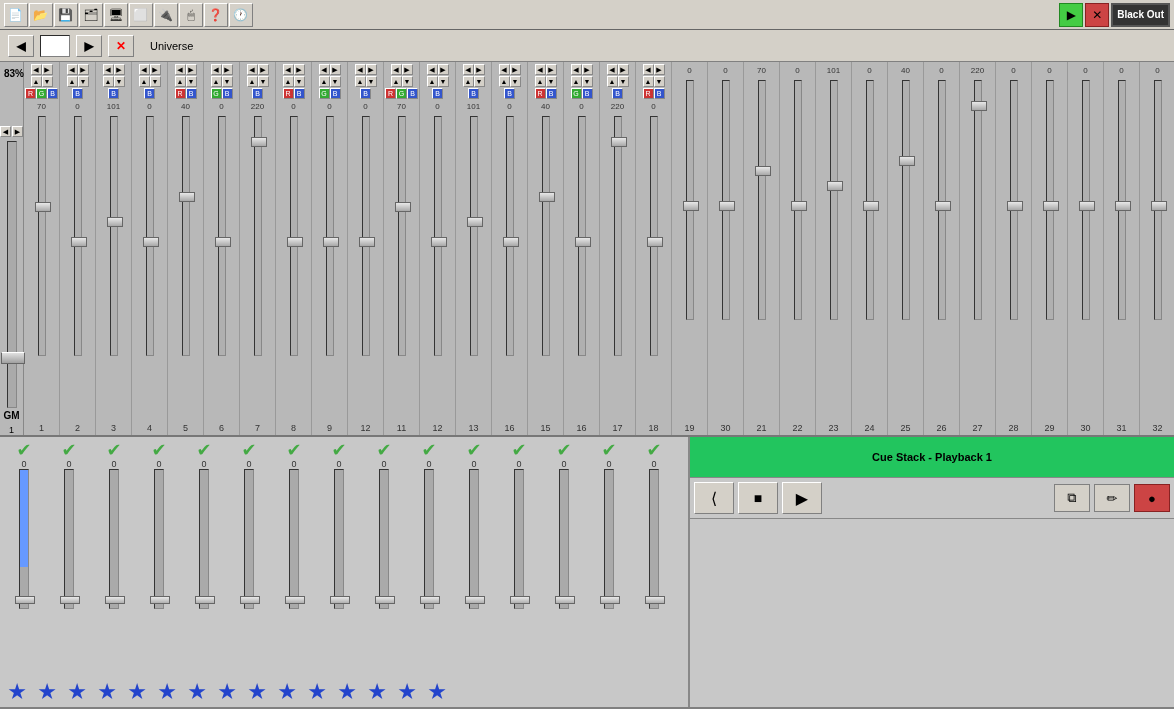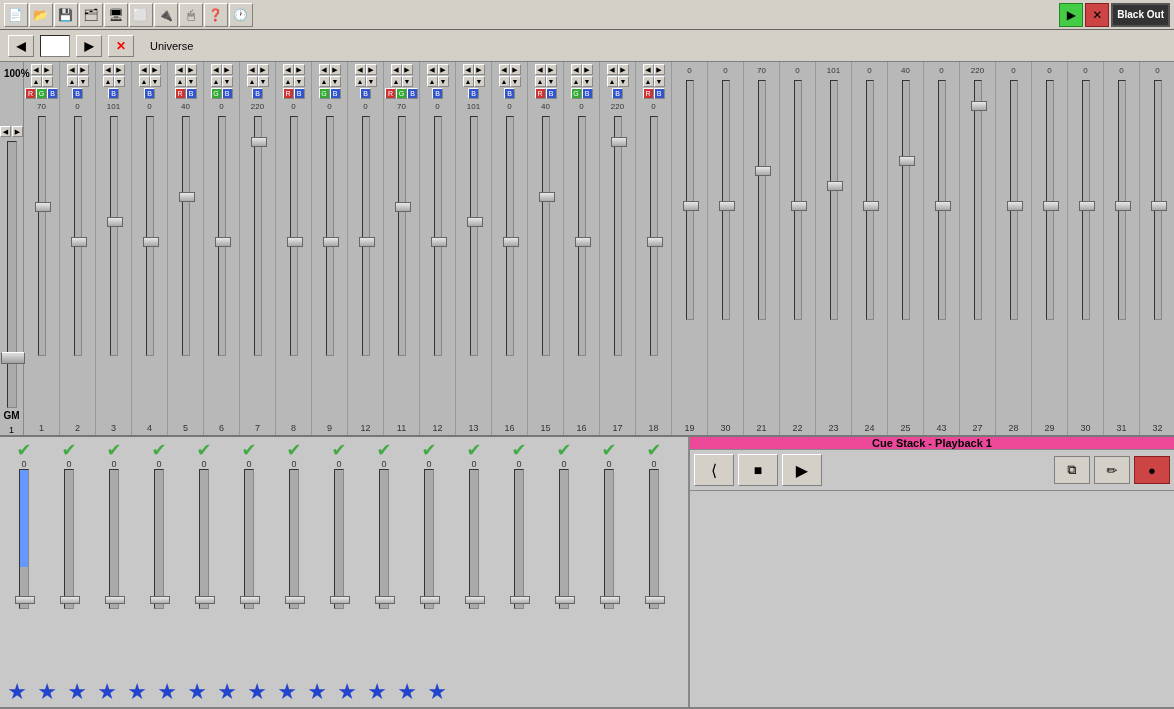--- a/index.html
+++ b/index.html
@@ -118,23 +118,23 @@
     
     
     #cue-stack-section {
       flex: 1;
       background: #c8c8c8;
       display: flex;
       flex-direction: column;
     }
     
     .cue-stack-header {
-      background: #ec4899;
+      background: #22c55e;
       text-align: center;
-      padding: 0;
+      padding: 14px;
       font-size: 11px;
       font-weight: bold;
       border-bottom: 1px solid #888;
     }
     
     .cue-controls {
       display: flex;
       padding: 4px;
       gap: 4px;
       align-items: center;
@@ -388,21 +388,21 @@
 
 <div id="universe-bar">
   <button class="nav-btn">◀</button>
   <input class="page-input" type="text" style="">
   <button class="nav-btn">▶</button>
   <button class="nav-btn" style="color:red;">✕</button>
   <span class="universe-label">Universe</span>
 </div>
 
 <div class="fader-section-wrapper">
-  <span class="pct-label">100%</span>
+  <span class="pct-label">83%</span>
 
   <div class="gm-fader">
     <div style="display:flex;flex-direction:row;gap:1px;margin-bottom:2px;margin-top:28px;">
       <div class="mini-btn">◀</div>
       <div class="mini-btn">▶</div>
     </div>
     <div class="gm-track">
       <div class="gm-handle" style="top:210px;"></div>
     </div>
     <span class="gm-label">GM</span>
@@ -888,21 +888,21 @@
         <div class="ch-number">25</div>
       </div>
       <div class="ch-strip">
         <div style="display: flex; flex-direction: column; align-items: center; width: 100%; padding: 2px 0px;"></div>
         <div class="ch-value">0</div>
         <div style="flex: 1 1 0%; display: flex; justify-content: center; padding-top: 2px;">
           <div class="ch-track">
             <div class="ch-handle" style="top: 120px;"></div>
           </div>
         </div>
-        <div class="ch-number">43</div>
+        <div class="ch-number">26</div>
       </div>
       <div class="ch-strip">
         <div style="display: flex; flex-direction: column; align-items: center; width: 100%; padding: 2px 0px;"></div>
         <div class="ch-value">220</div>
         <div style="flex: 1 1 0%; display: flex; justify-content: center; padding-top: 2px;">
           <div class="ch-track">
             <div class="ch-handle" style="top: 20px;"></div>
           </div>
         </div>
         <div class="ch-number">27</div>

